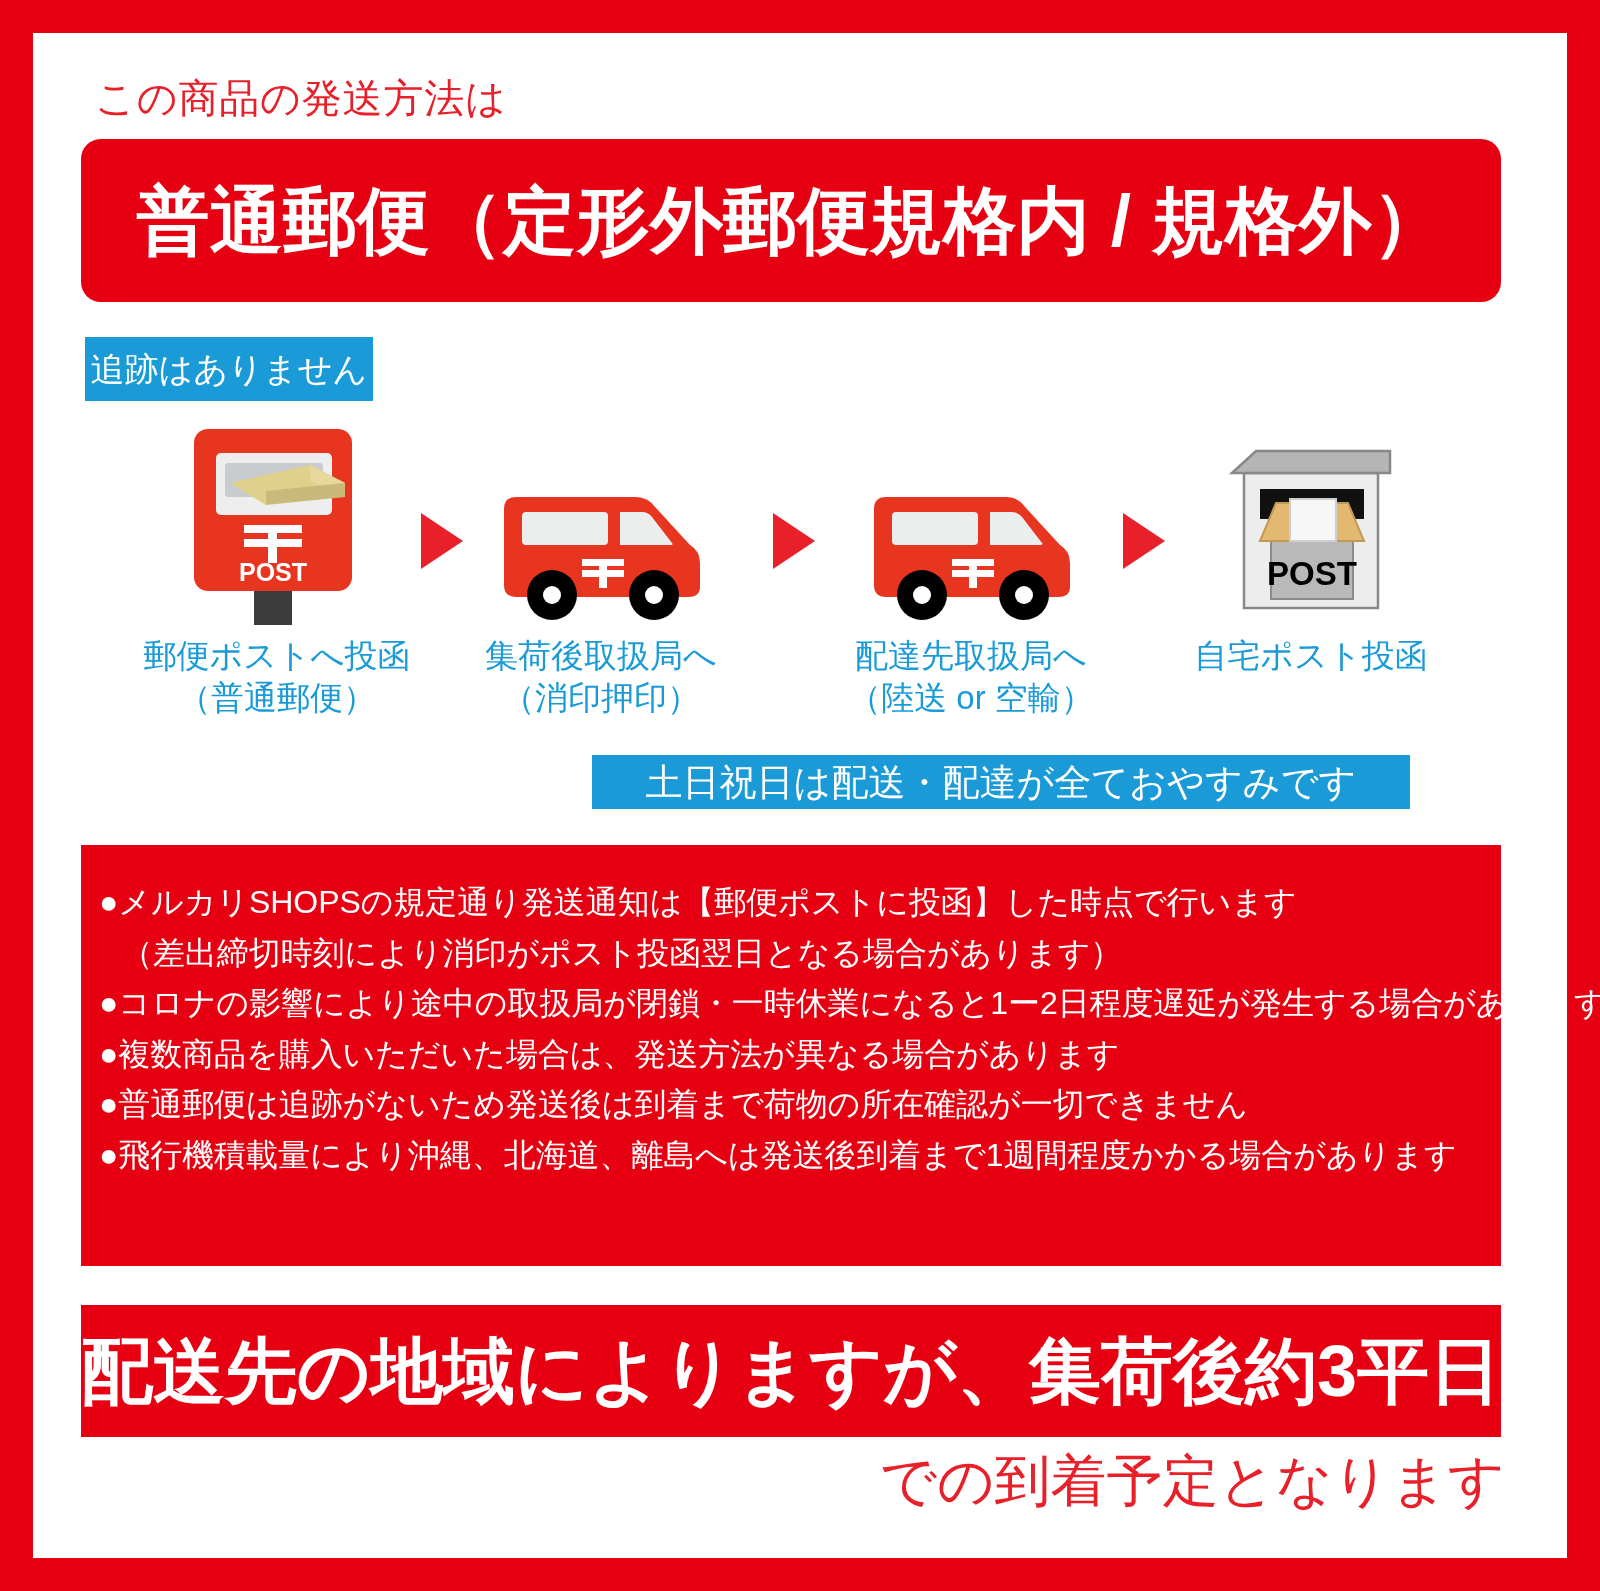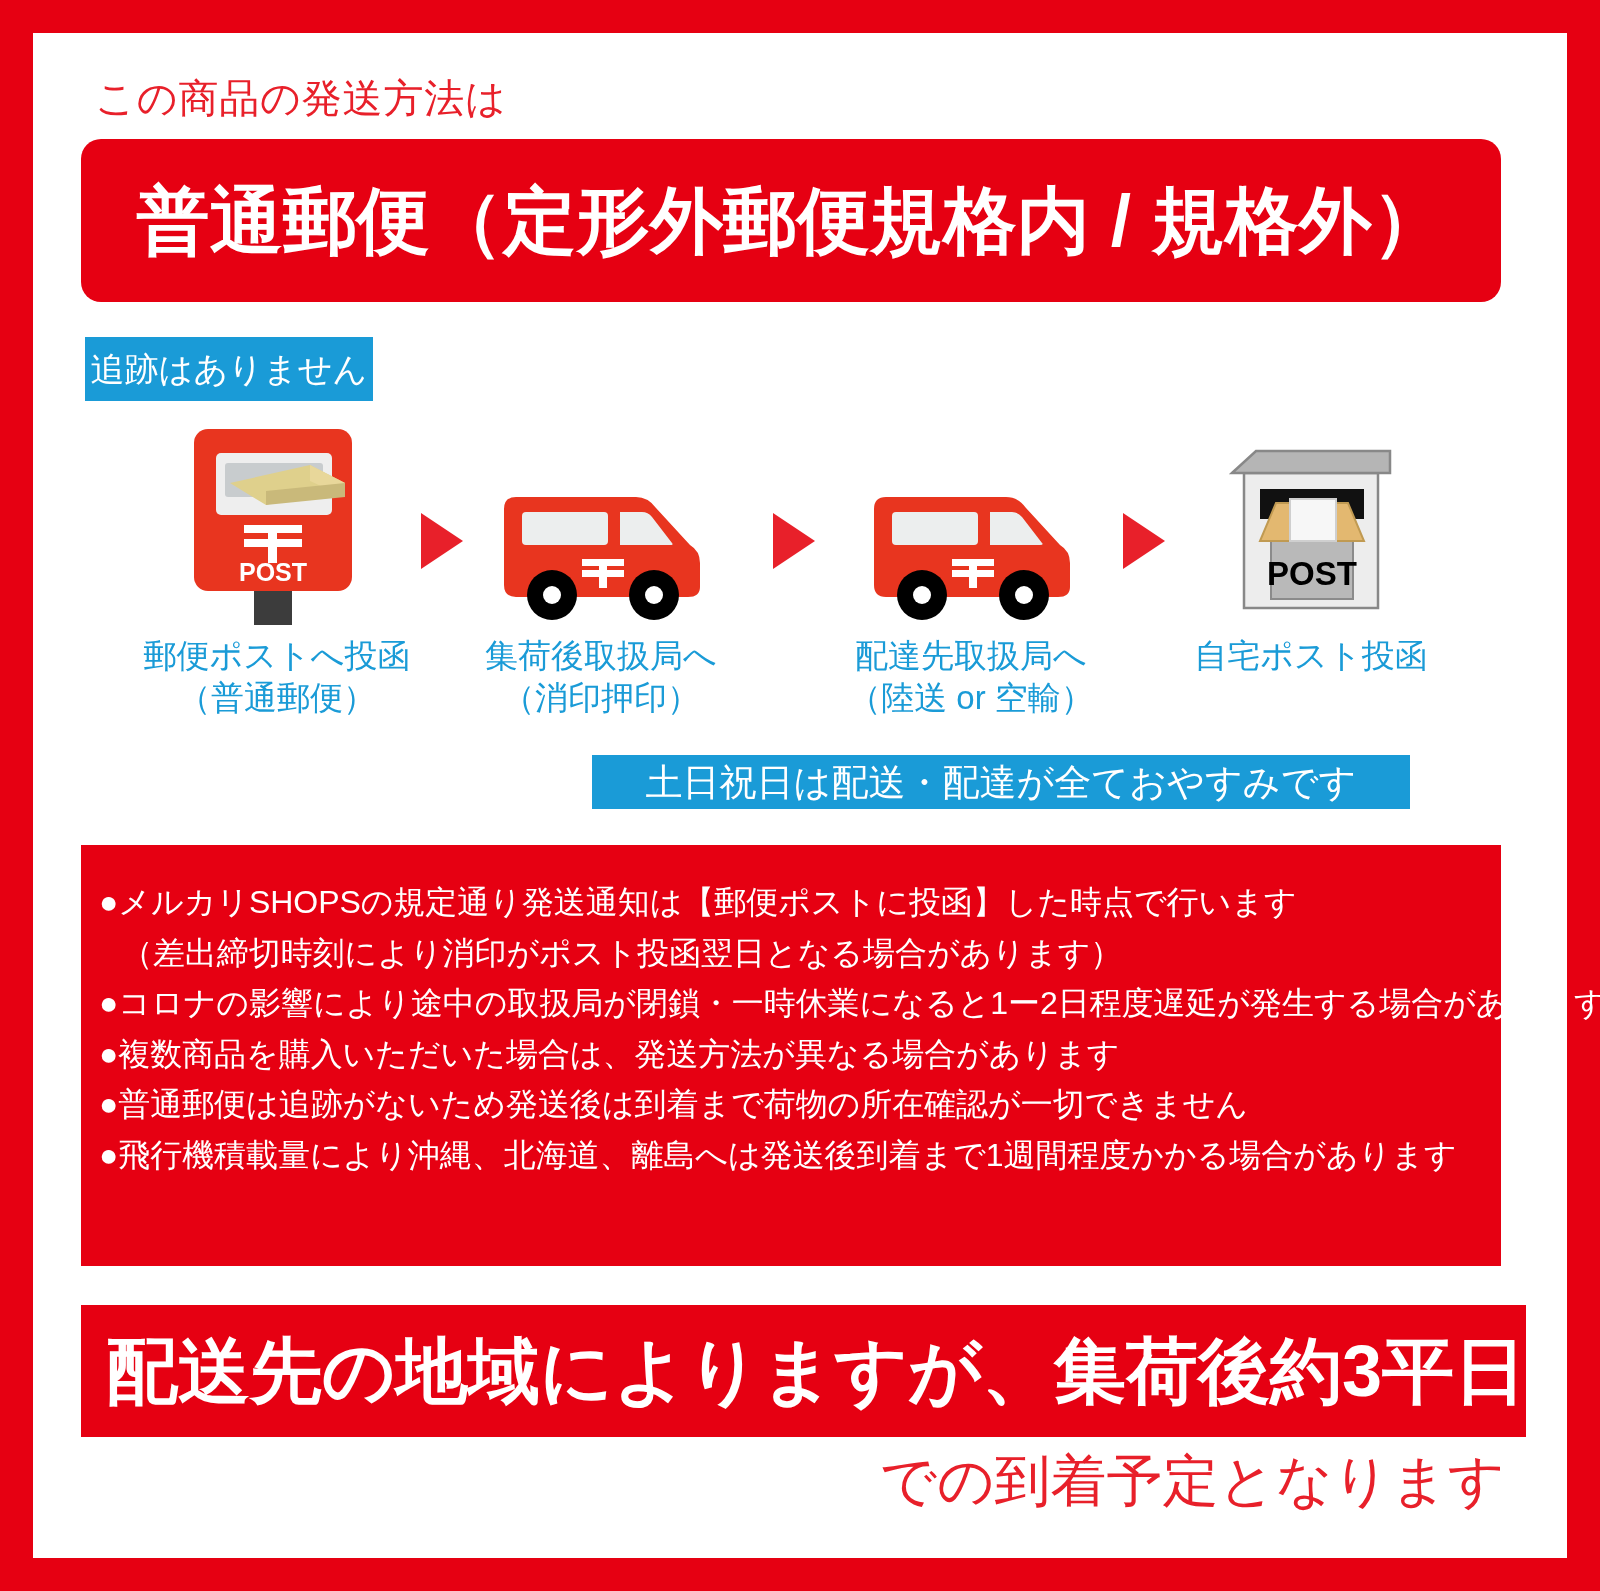--- a/index.html
+++ b/index.html
@@ -176,21 +176,20 @@
   .banner-bottom {
     position: absolute;
     left: 48px;
     top: 1272px;
     width: 1420px;
     height: 132px;
     background: #e60012;
     display: flex;
     align-items: center;
     justify-content: center;
-    padding-left: 25px;
   }
   .banner-bottom span {
     color: #ffffff;
     font-size: 72px;
     font-weight: 700;
     white-space: nowrap;
     line-height: 1;
   }
   .closing {
     position: absolute;

